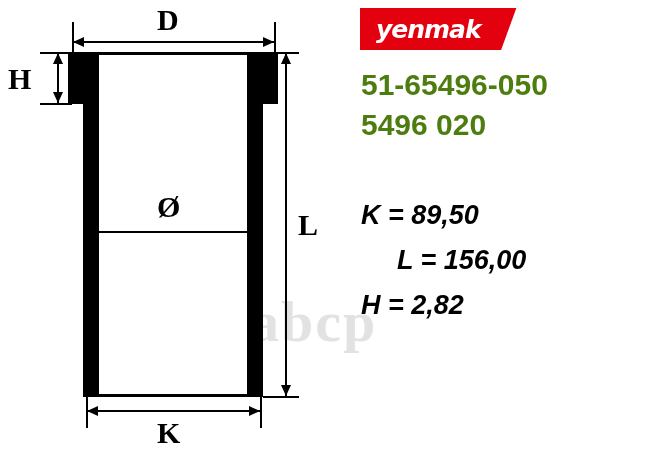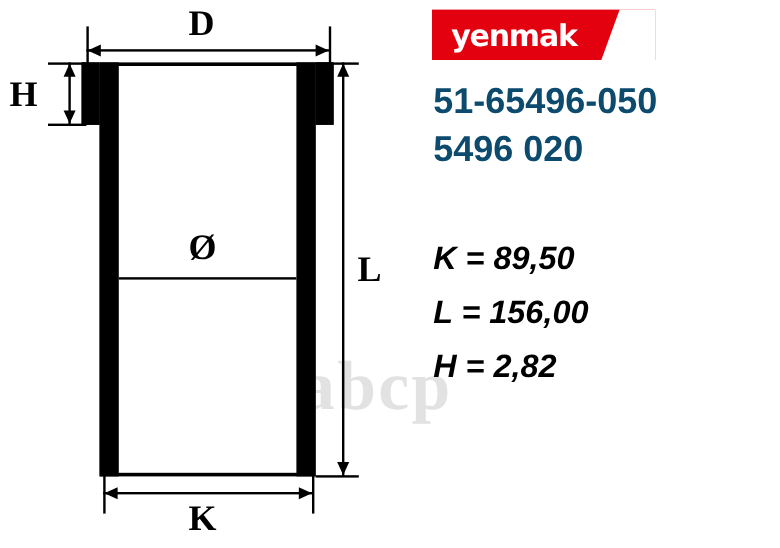--- a/index.html
+++ b/index.html
@@ -172,52 +172,53 @@
     background: #e3000f;
     overflow: hidden;
   }
   .logo-text {
     position: absolute;
     left: 16px;
     top: 7px;
     color: #ffffff;
     font-size: 25px;
     font-weight: bold;
+    font-style: italic;
     letter-spacing: -1px;
     font-family: "DejaVu Sans", sans-serif;
   }
   .logo-swoosh {
     position: absolute;
     right: -18px;
     top: -14px;
     width: 56px;
     height: 74px;
     background: #ffffff;
     transform: skewX(-20deg);
   }
   .part-number {
     position: absolute;
     left: 1px;
     font-size: 30px;
     font-weight: bold;
-    color: #0c4a6e;
+    color: #4d7c0f;
   }
   .pn1 { top: 68px; }
   .pn2 { top: 108px; }
 
   .spec {
     position: absolute;
     left: 1px;
     font-size: 27px;
     font-weight: bold;
     color: #000;
     font-style: italic;
   }
   .s0 { top: 200px; }
-  .s1 { top: 245px; }
+  .s1 { top: 245px; margin-left: 36px; }
   .s2 { top: 290px; }
   .s3 { top: 333px; }
   .s4 { top: 377px; }
 </style>
 </head>
 <body>
 
 <div id="page">
 
   <div class="watermark">abcp</div>

